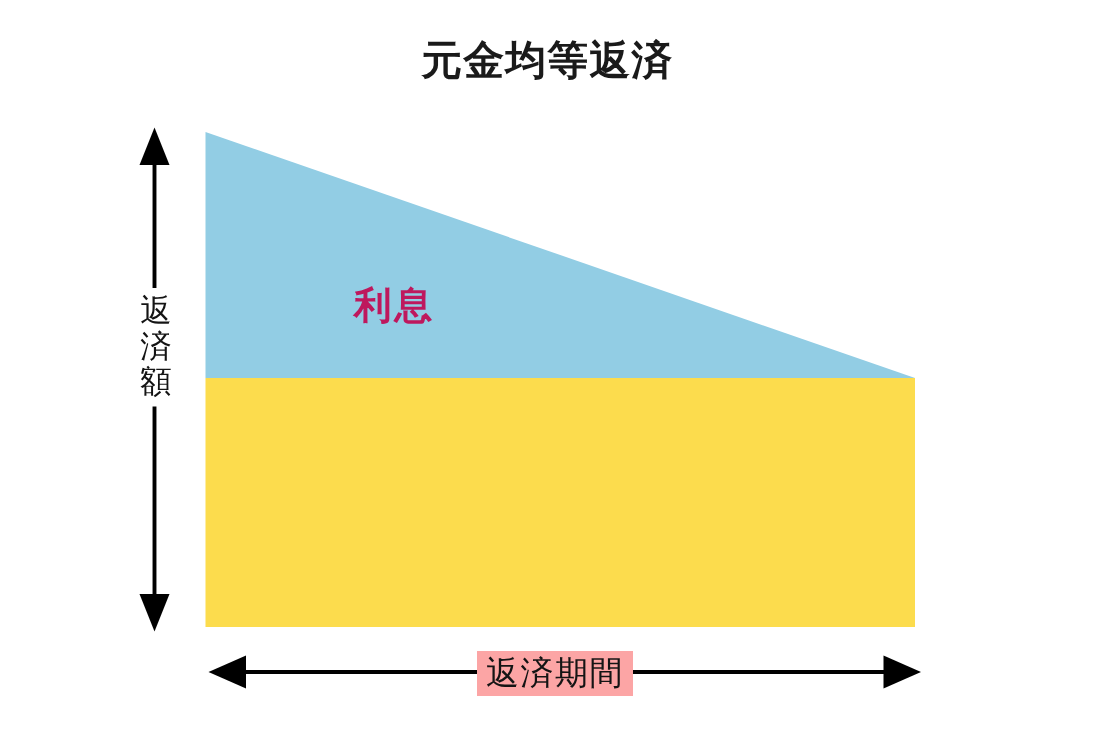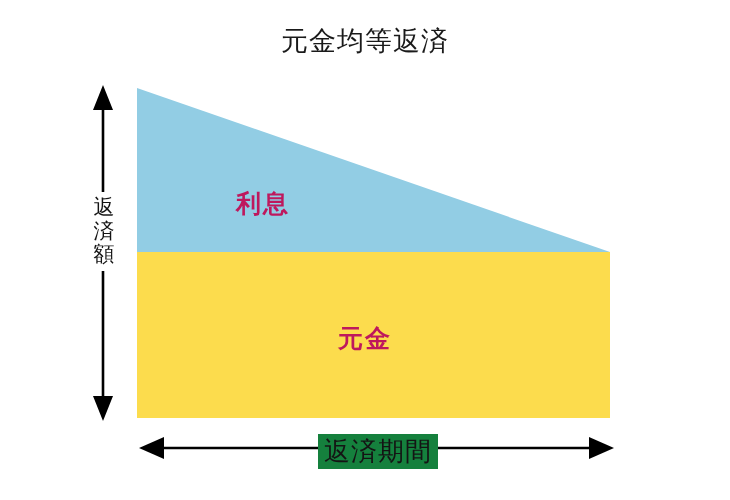--- a/index.html
+++ b/index.html
@@ -24,21 +24,21 @@
   }
 
   
   .chart-title {
     position: absolute;
     left: 0;
     top: 26px;
     width: 730px;
     text-align: center;
     font-size: 27px;
-    font-weight: normal;
+    font-weight: bold;
     color: #1a1a1a;
     letter-spacing: 1px;
     line-height: 1.1;
   }
 
   
   .plot-svg {
     position: absolute;
     left: 0;
     top: 0;
@@ -79,23 +79,23 @@
     letter-spacing: 0px;
   }
   .axis-label-vertical span {
     display: block;
   }
 
   .axis-label-horizontal {
     position: absolute;
     left: 318px;
     top: 434px;
-    font-size: 26px;
+    font-size: 22px;
     color: #141414;
-    background: #15803d;
+    background: #fca5a5;
     padding: 0 6px;
     letter-spacing: 1px;
     white-space: nowrap;
   }
 </style>
 </head>
 <body>
 
 <div id="figure">
 
@@ -115,21 +115,20 @@
 
     <g>
       <line x1="150" y1="448" x2="603" y2="448" stroke="#000000" stroke-width="2.6"></line>
       <polygon points="139,448 164,437 164,459" fill="#000000"></polygon>
       <polygon points="614,448 589,437 589,459" fill="#000000"></polygon>
     </g>
   </svg>
 
   <div class="series-label" id="label-interest">利息</div>
 
-  <div class="series-label" id="label-principal">元金</div>
 
   <div class="axis-label-vertical">
     <span>返</span>
     <span>済</span>
     <span>額</span>
   </div>
 
   <div class="axis-label-horizontal">返済期間</div>
 
 </div>

